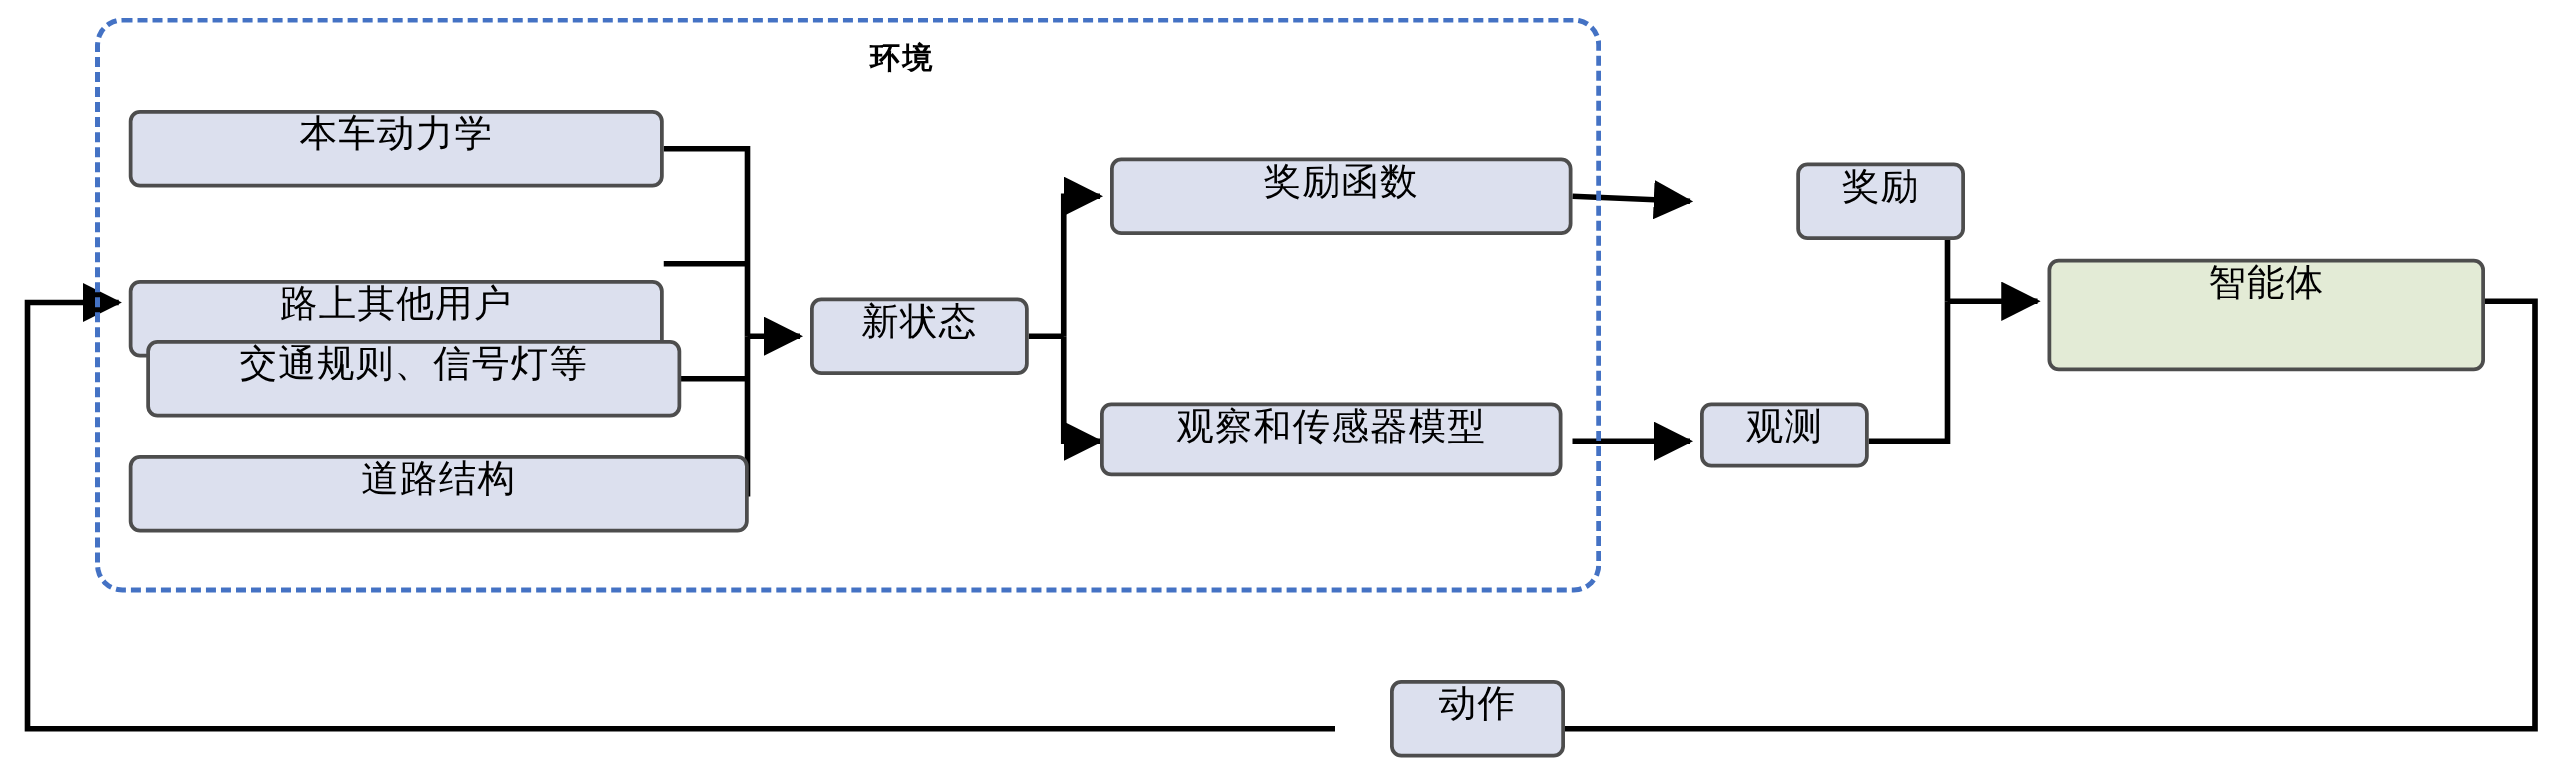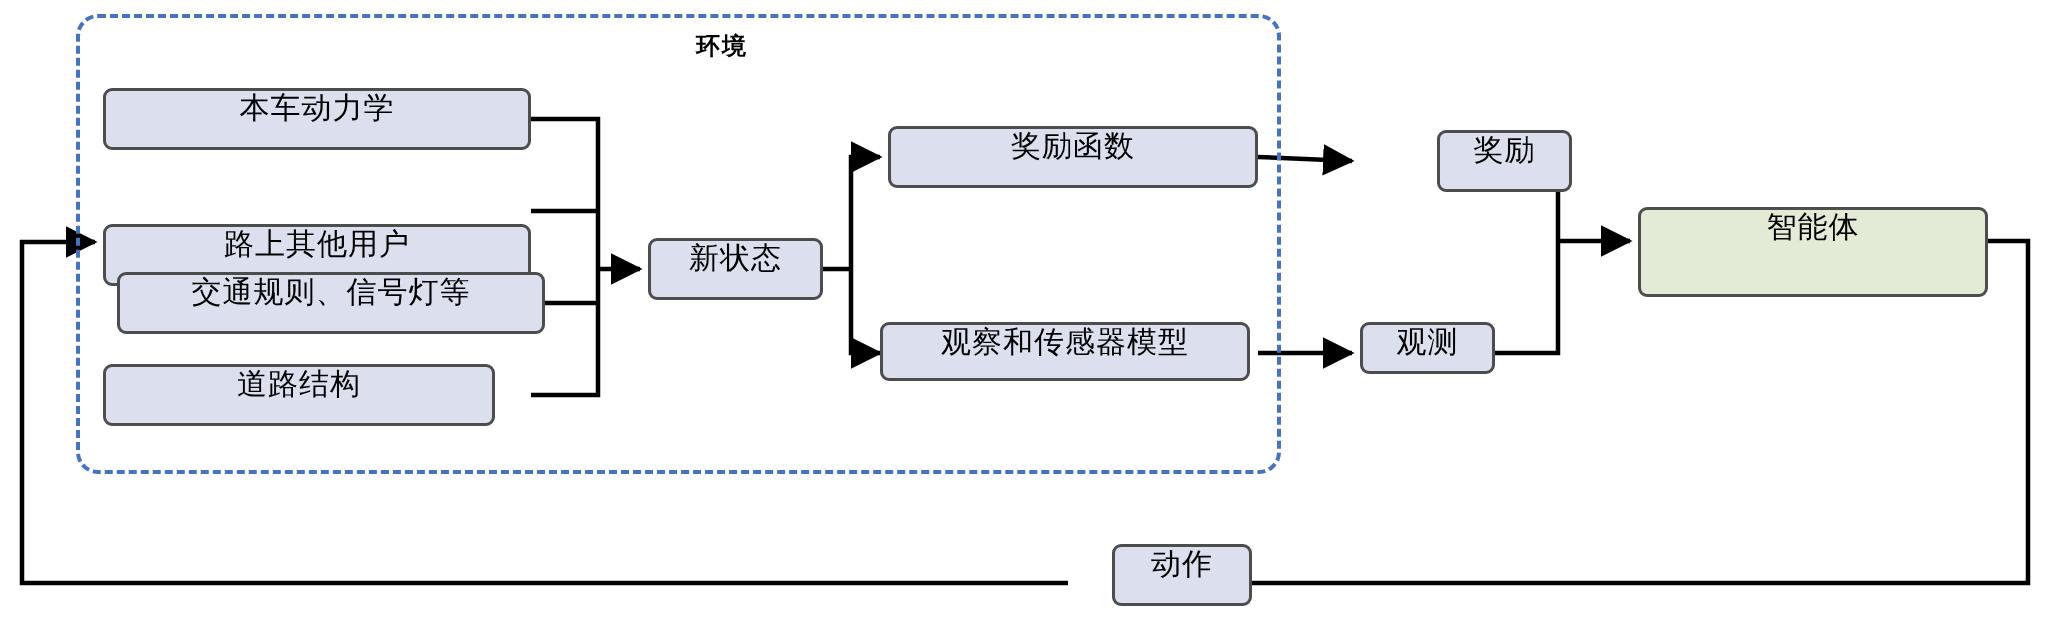--- a/index.html
+++ b/index.html
@@ -111,21 +111,21 @@
   </div>
 
   <div class="node" style="left:103px; top:180px; width:428px; height:62px;margin-top:44px;">
     <span>路上其他用户</span>
   </div>
 
   <div class="node" style="left:103px; top:272px; width:428px; height:62px;margin-left:14px;">
     <span>交通规则、信号灯等</span>
   </div>
 
-  <div class="node" style="left:103px; top:364px; width:392px; height:62px;">
+  <div class="node" style="left:103px; top:364px; width:496px; height:62px;">
     <span>道路结构</span>
   </div>
 
   <div class="node" style="left:648px; top:238px; width:175px; height:62px;">
     <span>新状态</span>
   </div>
 
   <div class="node" style="left:888px; top:126px; width:370px; height:62px;">
     <span>奖励函数</span>
   </div>

